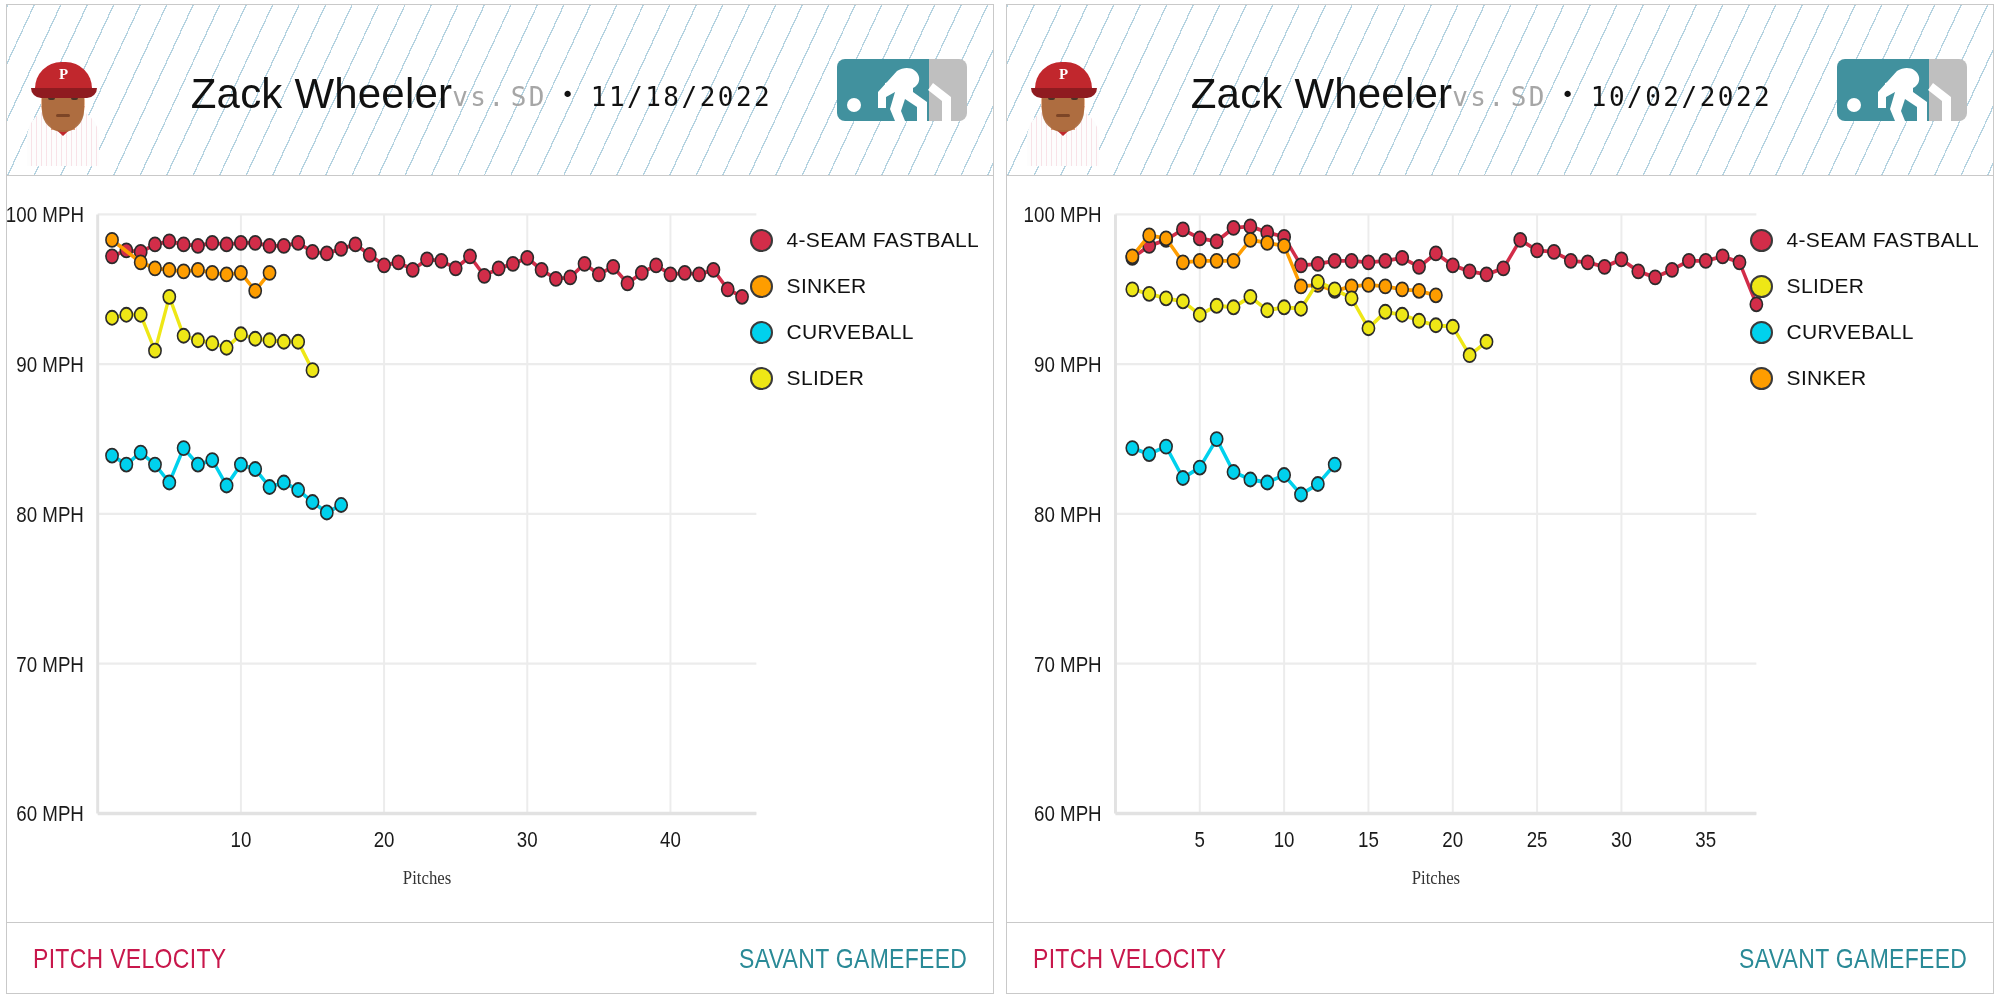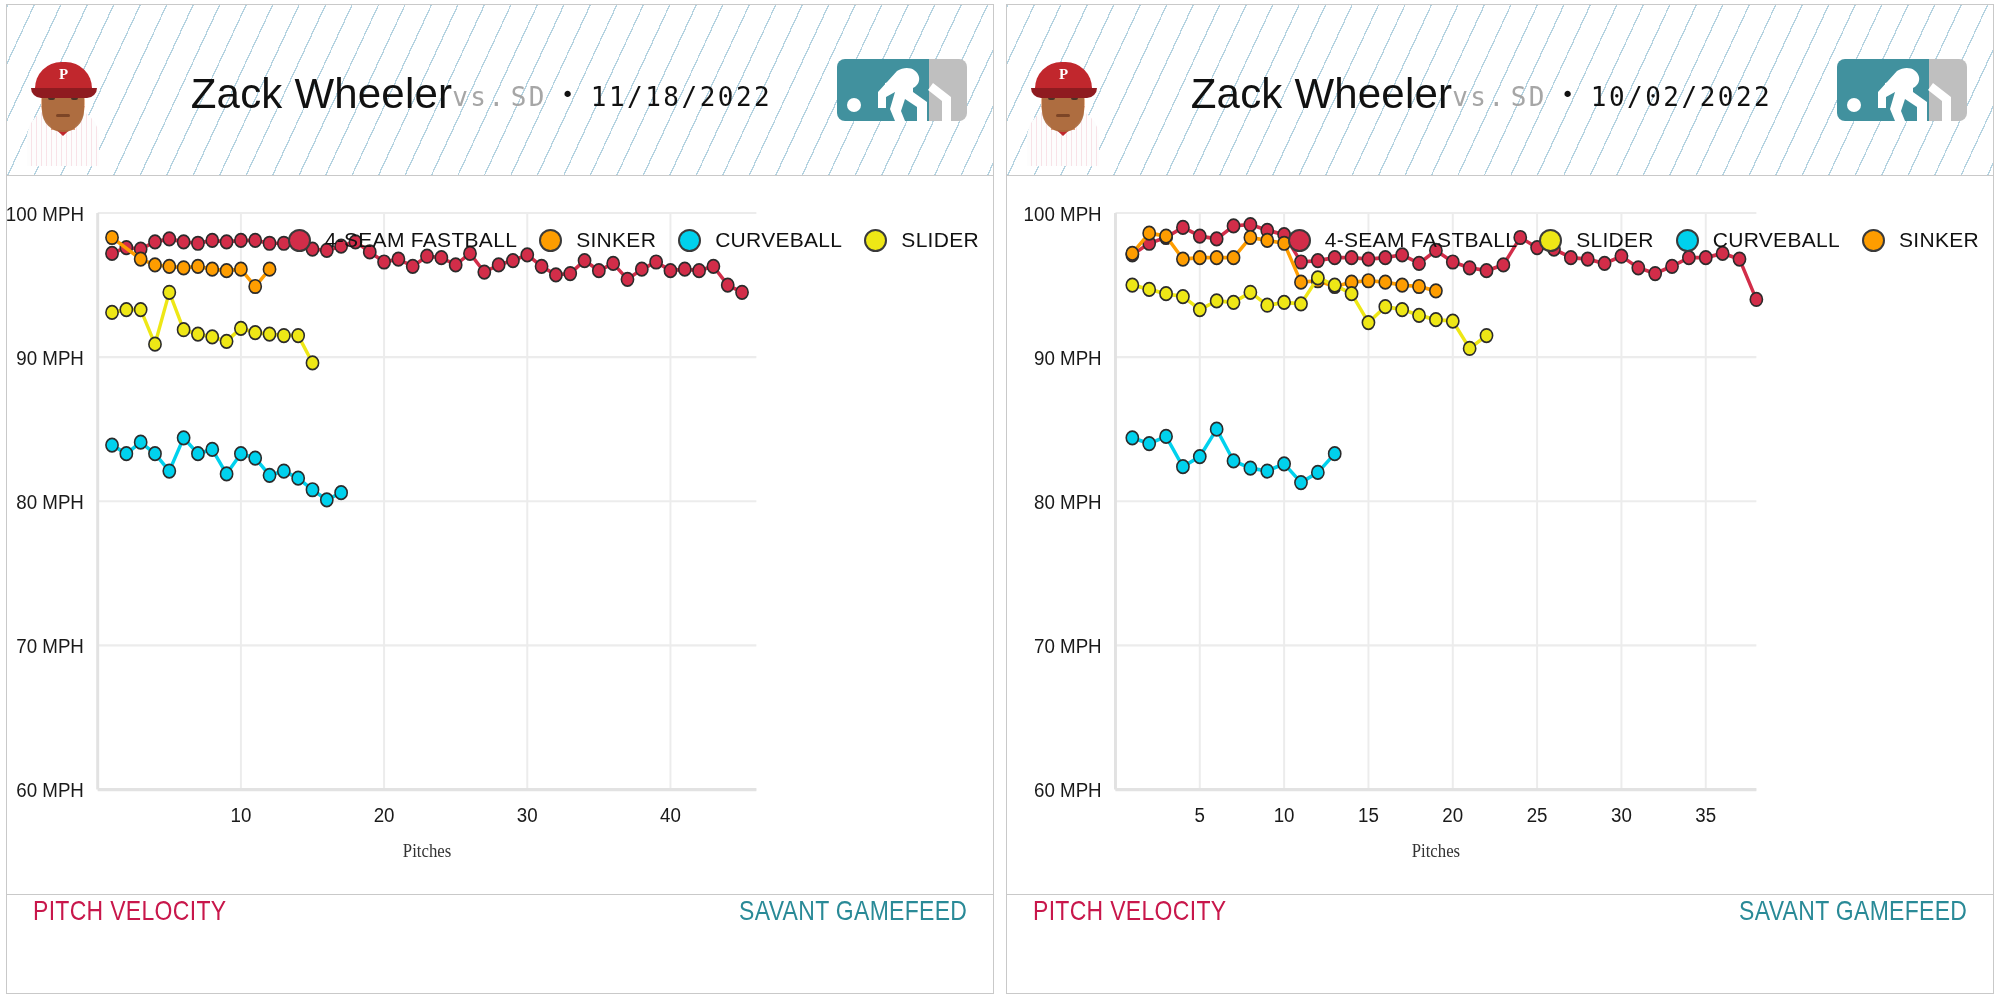--- a/index.html
+++ b/index.html
@@ -52,28 +52,28 @@
   .psub .dot{color:#111;margin:0 10px;font-size:22px;}
 
   .mlb{margin-right:26px;width:130px;height:74px;position:relative;flex:0 0 auto;}
 
   
   .body{flex:1 1 auto;margin:0 6px;border-left:1px solid #c9c9c9;border-right:1px solid #c9c9c9;
         background:#fff;position:relative;}
   .plotwrap{position:absolute;inset:0;}
   svg.chart{display:block;width:100%;height:100%;}
 
-  .legend{position:absolute;right:14px;top:52px;display:flex;gap:22px;}
+  .legend{position:absolute;right:14px;top:52px;display:flex;flex-direction:column;gap:22px;}
   .lg-row{display:flex;align-items:center;gap:14px;}
   .lg-dot{width:23px;height:23px;border-radius:50%;border:2px solid #3a3a3a;box-sizing:border-box;}
   .lg-lbl{font-size:21px;color:#111;letter-spacing:.3px;white-space:nowrap;}
 
   
-  .ftr{height:100px;box-sizing:border-box;border:1px solid #c9c9c9;margin:0 6px 6px 6px;
-       display:flex;align-items:flex-start;justify-content:space-between;padding:0 26px;background:#fff;}
+  .ftr{height:72px;box-sizing:border-box;border:1px solid #c9c9c9;margin:0 6px 6px 6px;
+       display:flex;align-items:flex-end;justify-content:space-between;padding:18px 26px;background:#fff;}
   .f-left{color:#c8174b;font-size:28px;letter-spacing:.4px;
           font-family:"Liberation Sans Narrow","Liberation Sans",sans-serif;transform:scaleX(.82);
           transform-origin:left center;}
   .f-right{color:#2a8a97;font-size:28px;letter-spacing:.4px;
            font-family:"Liberation Sans Narrow","Liberation Sans",sans-serif;transform:scaleX(.82);
            transform-origin:right center;}
 
   .axlbl{font-size:17px;fill:#333;font-family:"Liberation Serif",serif;}
   .ytick{font-size:19px;fill:#1a1a1a;font-family:"Liberation Sans",sans-serif;}
   .xtick{font-size:19px;fill:#1a1a1a;font-family:"Liberation Sans",sans-serif;}

